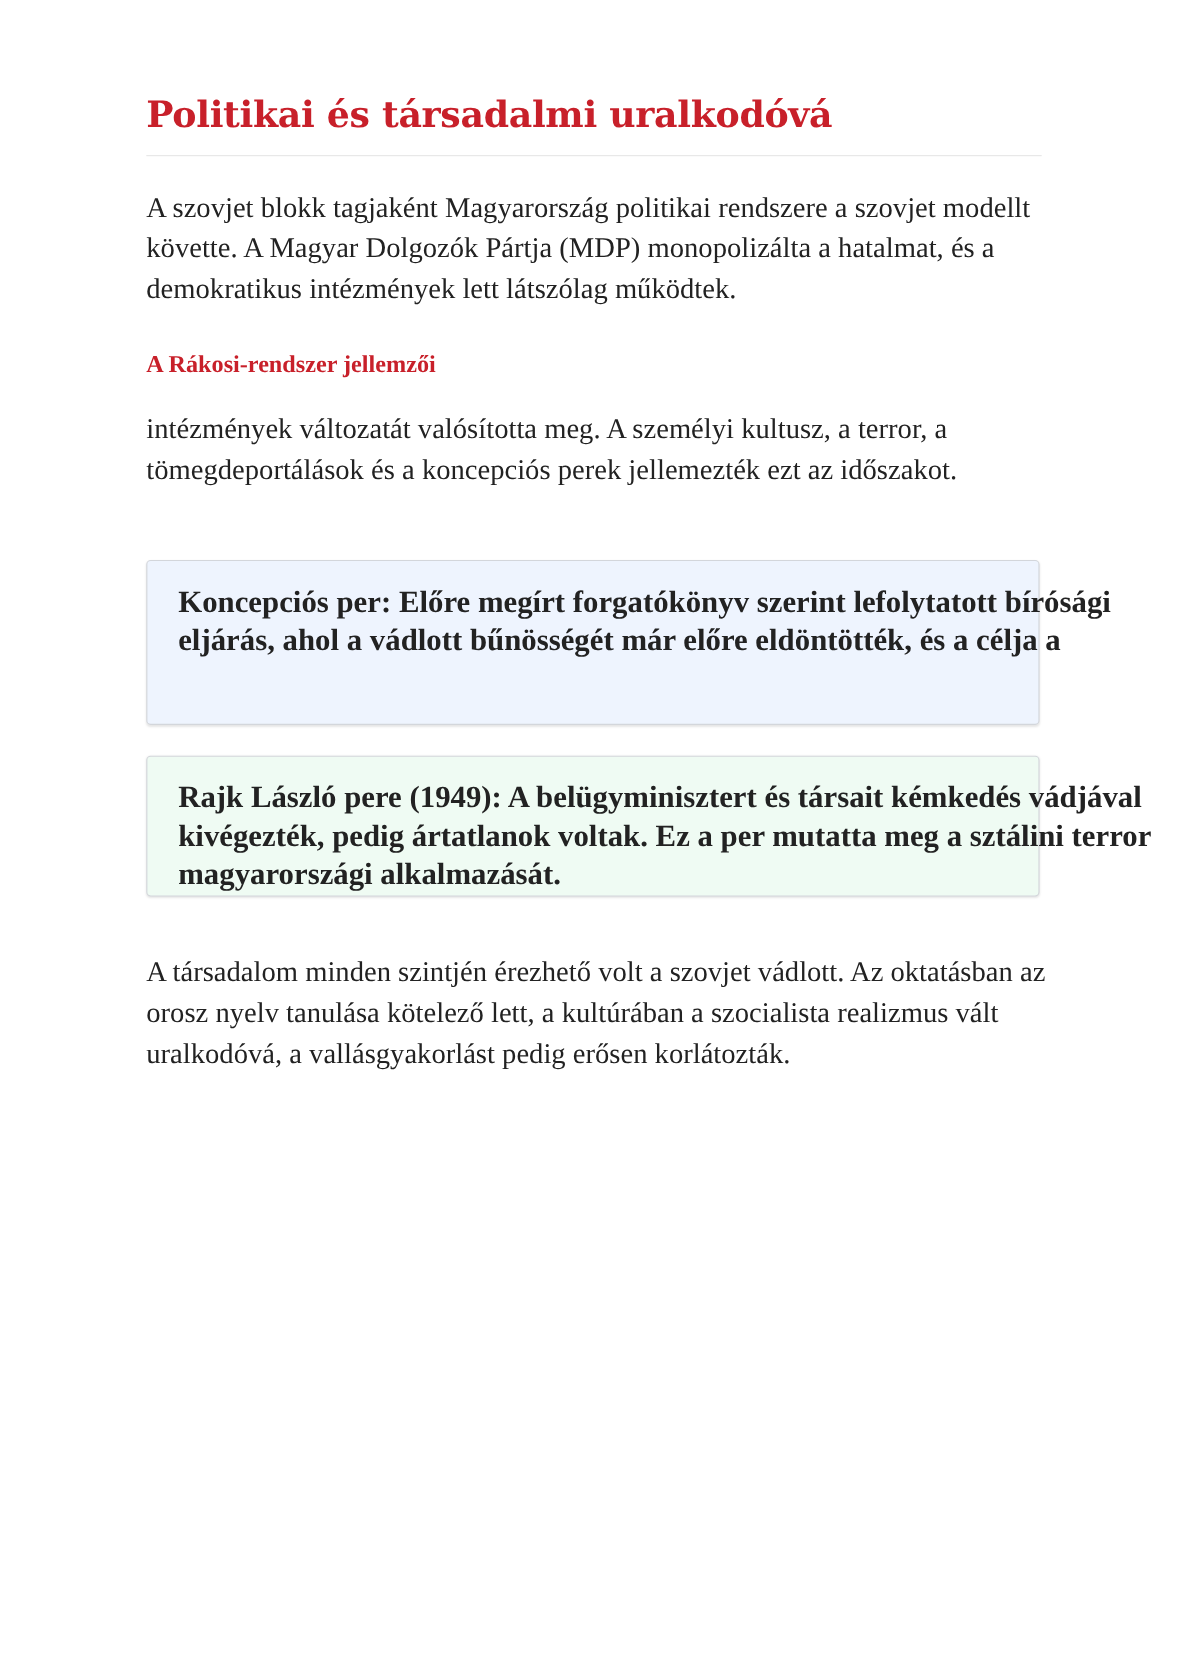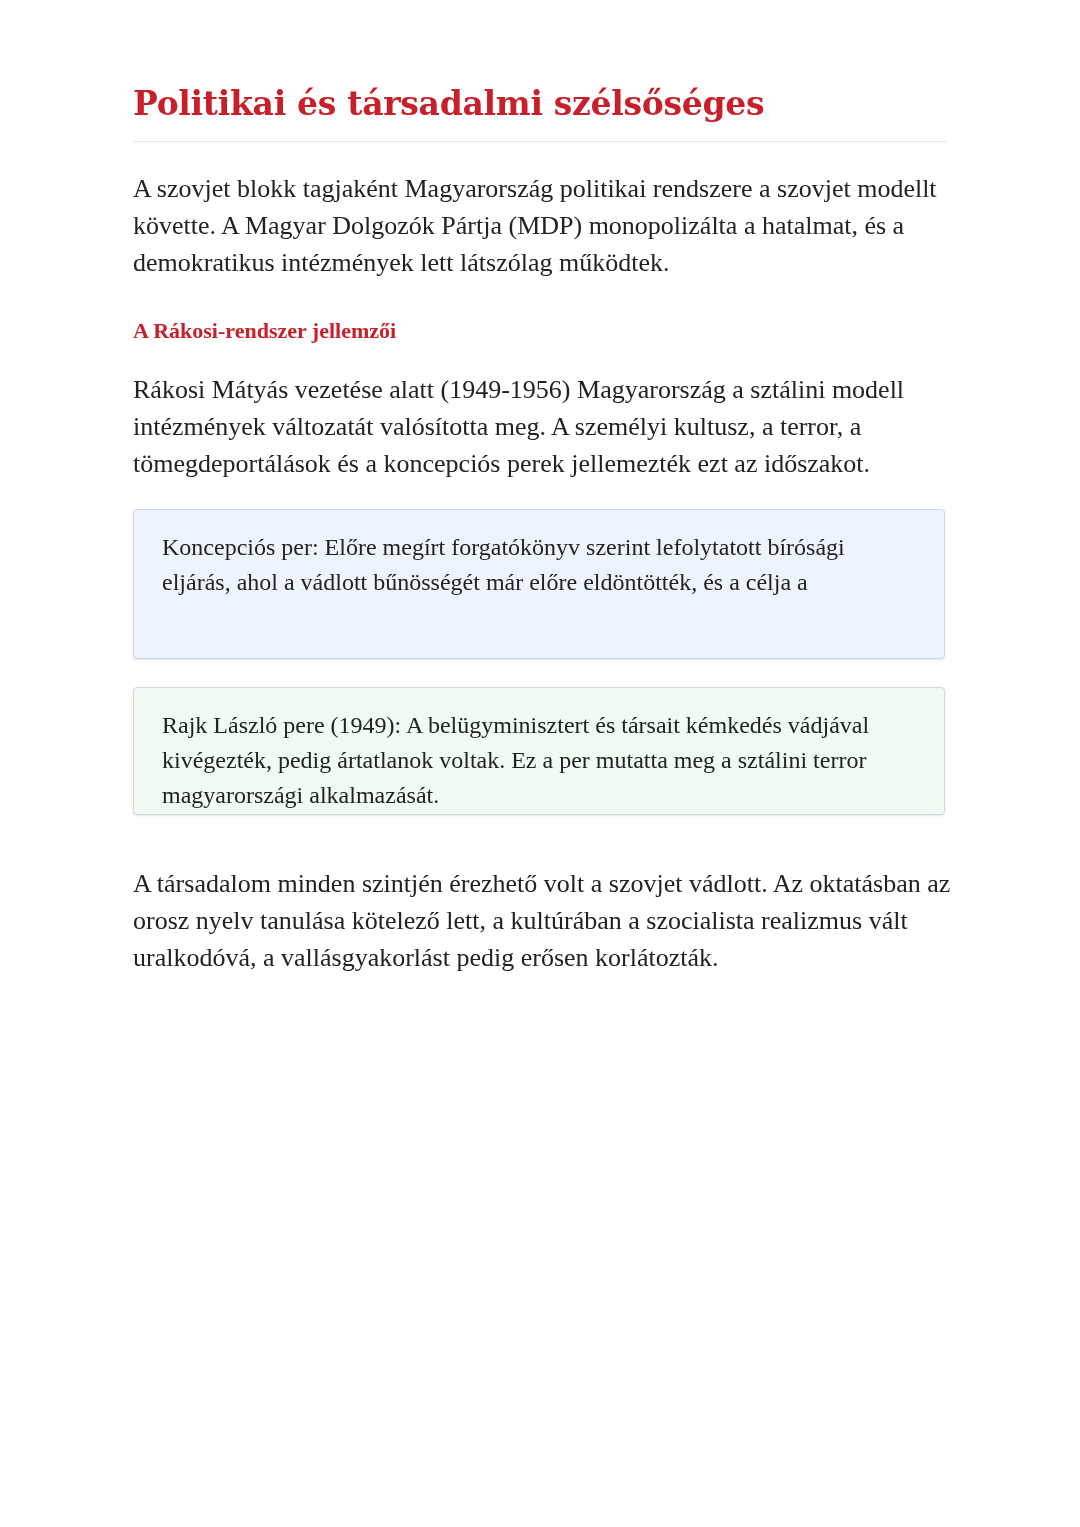--- a/index.html
+++ b/index.html
@@ -82,44 +82,44 @@
       background: #eef4fe;
     }
     .box-example {
       top: 687px;
       height: 128px;
       background: #effbf3;
     }
     .box-text {
       margin: 0;
       font-family: "Liberation Serif", serif;
-      font-size: 24px;
+      font-size: 28px;
       line-height: 35px;
       color: #222222;
+      font-weight: bold;
     }
     .line { display: block; white-space: nowrap; }
   </style>
 </head>
 <body>
 
 <div class="page">
 
-  <h1 class="title">Politikai és társadalmi szélsőséges</h1>
+  <h1 class="title">Politikai és társadalmi uralkodóvá</h1>
   <div class="title-rule"></div>
 
   <p class="para p1">
     <span class="line">A szovjet blokk tagjaként Magyarország politikai rendszere a szovjet modellt</span>
     <span class="line">követte. A Magyar Dolgozók Pártja (MDP) monopolizálta a hatalmat, és a</span>
     <span class="line">demokratikus intézmények lett látszólag működtek.</span>
   </p>
 
   <h2 class="subheading">A Rákosi-rendszer jellemzői</h2>
 
   <p class="para p2">
-    <span class="line">Rákosi Mátyás vezetése alatt (1949-1956) Magyarország a sztálini modell</span>
     <span class="line">intézmények változatát valósította meg. A személyi kultusz, a terror, a</span>
     <span class="line">tömegdeportálások és a koncepciós perek jellemezték ezt az időszakot.</span>
   </p>
 
   <div class="box box-def">
     <p class="box-text">
       <span class="line">Koncepciós per: Előre megírt forgatókönyv szerint lefolytatott bírósági</span>
       <span class="line">eljárás, ahol a vádlott bűnösségét már előre eldöntötték, és a célja a</span>
     </p>
   </div>

